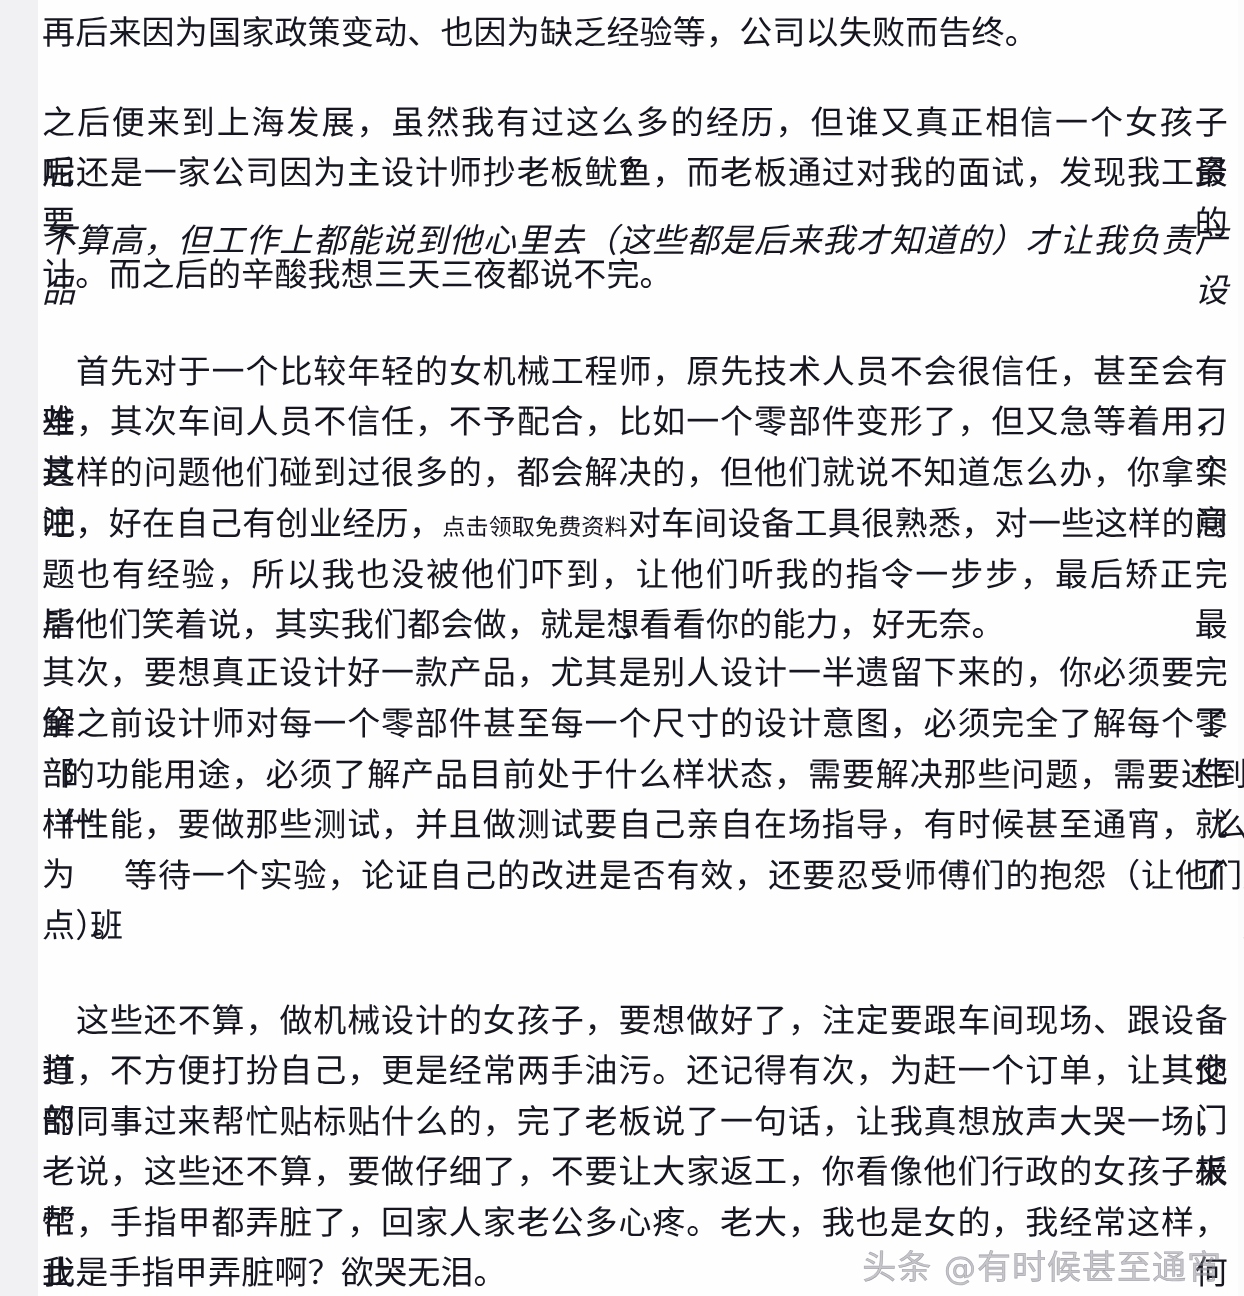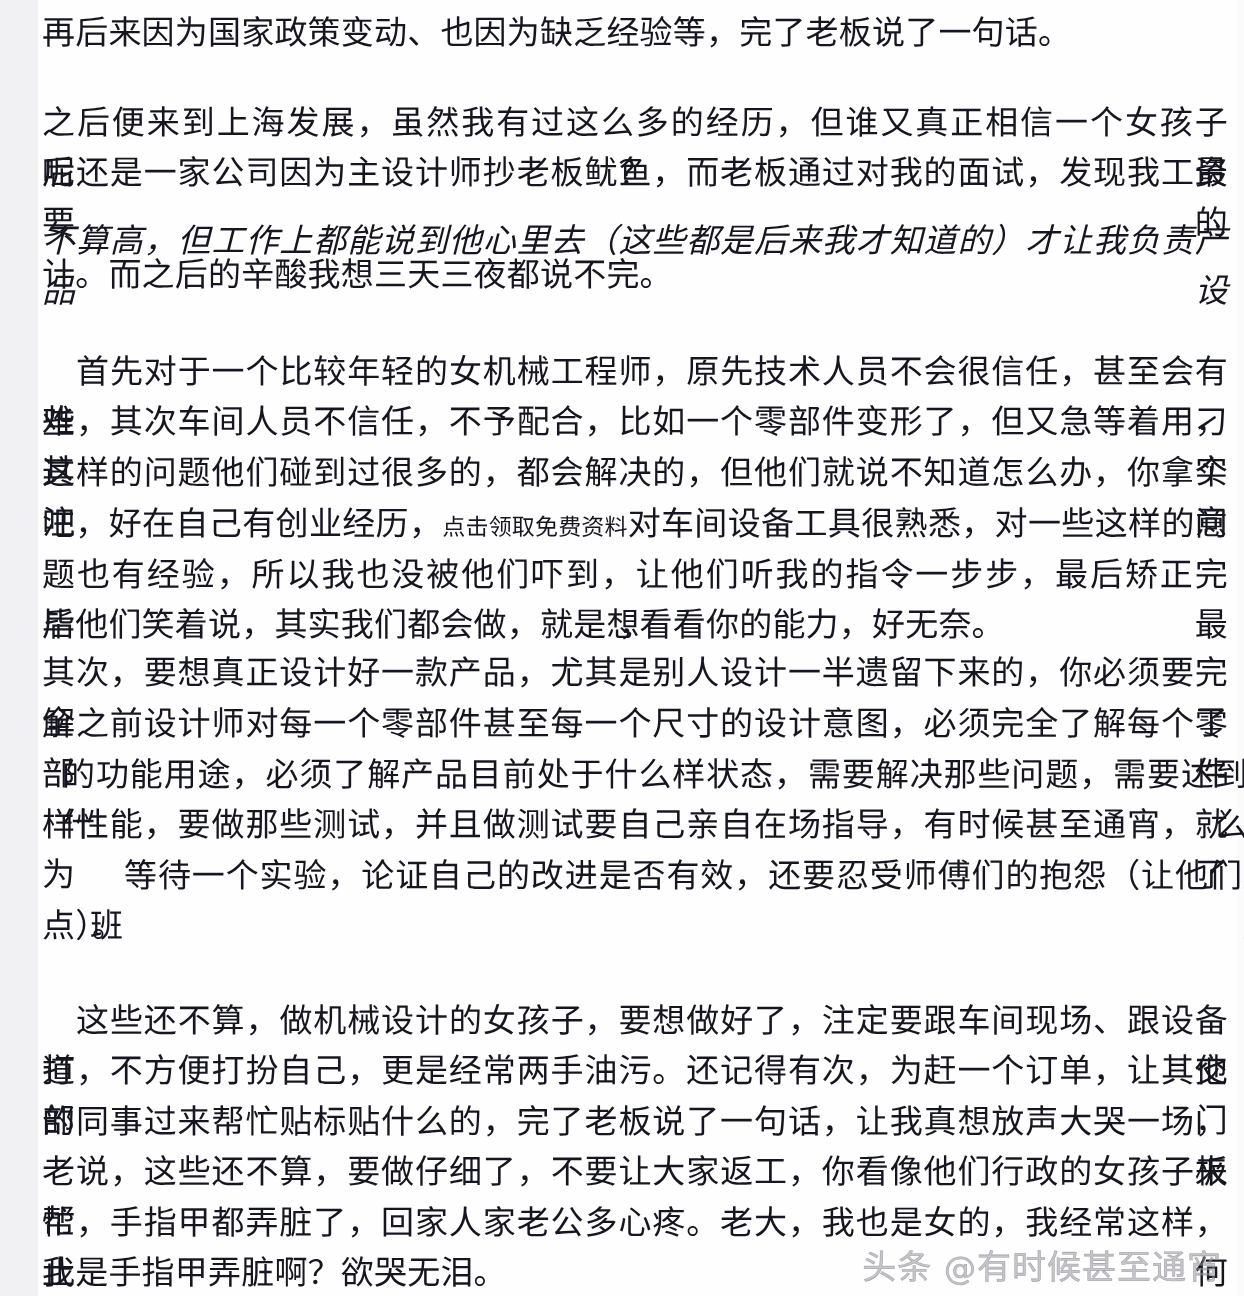--- a/index.html
+++ b/index.html
@@ -110,21 +110,21 @@
 <body>
 
 <div id="page">
 
   <div class="gutter-left"></div>
   <div class="gutter-right"></div>
 
   <div class="content">
     <div class="article">
 
-      <div class="ln" style="top:8px;">再后来因为国家政策变动、也因为缺乏经验等，完了老板说了一句话。</div>
+      <div class="ln" style="top:8px;">再后来因为国家政策变动、也因为缺乏经验等，公司以失败而告终。</div>
 
       <div class="ln just" style="top:98px;">之后便来到上海发展，虽然我有过这么多的经历，但谁又真正相信一个女孩子呢？最</div>
       <div class="ln just" style="top:148px;">后还是一家公司因为主设计师抄老板鱿鱼，而老板通过对我的面试，发现我工资要的</div>
       <div class="ln just" style="top:216px;font-style:italic;">不算高，但工作上都能说到他心里去（这些都是后来我才知道的）才让我负责产品设</div>
       <div class="ln" style="top:250px;">计。而之后的辛酸我想三天三夜都说不完。</div>
 
       <div class="ln just indent" style="top:347px;">首先对于一个比较年轻的女机械工程师，原先技术人员不会很信任，甚至会有些刁</div>
       <div class="ln just" style="top:397px;">难，其次车间人员不信任，不予配合，比如一个零部件变形了，但又急等着用，其实</div>
       <div class="ln just" style="top:448px;">这样的问题他们碰到过很多的，都会解决的，但他们就说不知道怎么办，你拿个注意</div>
 

